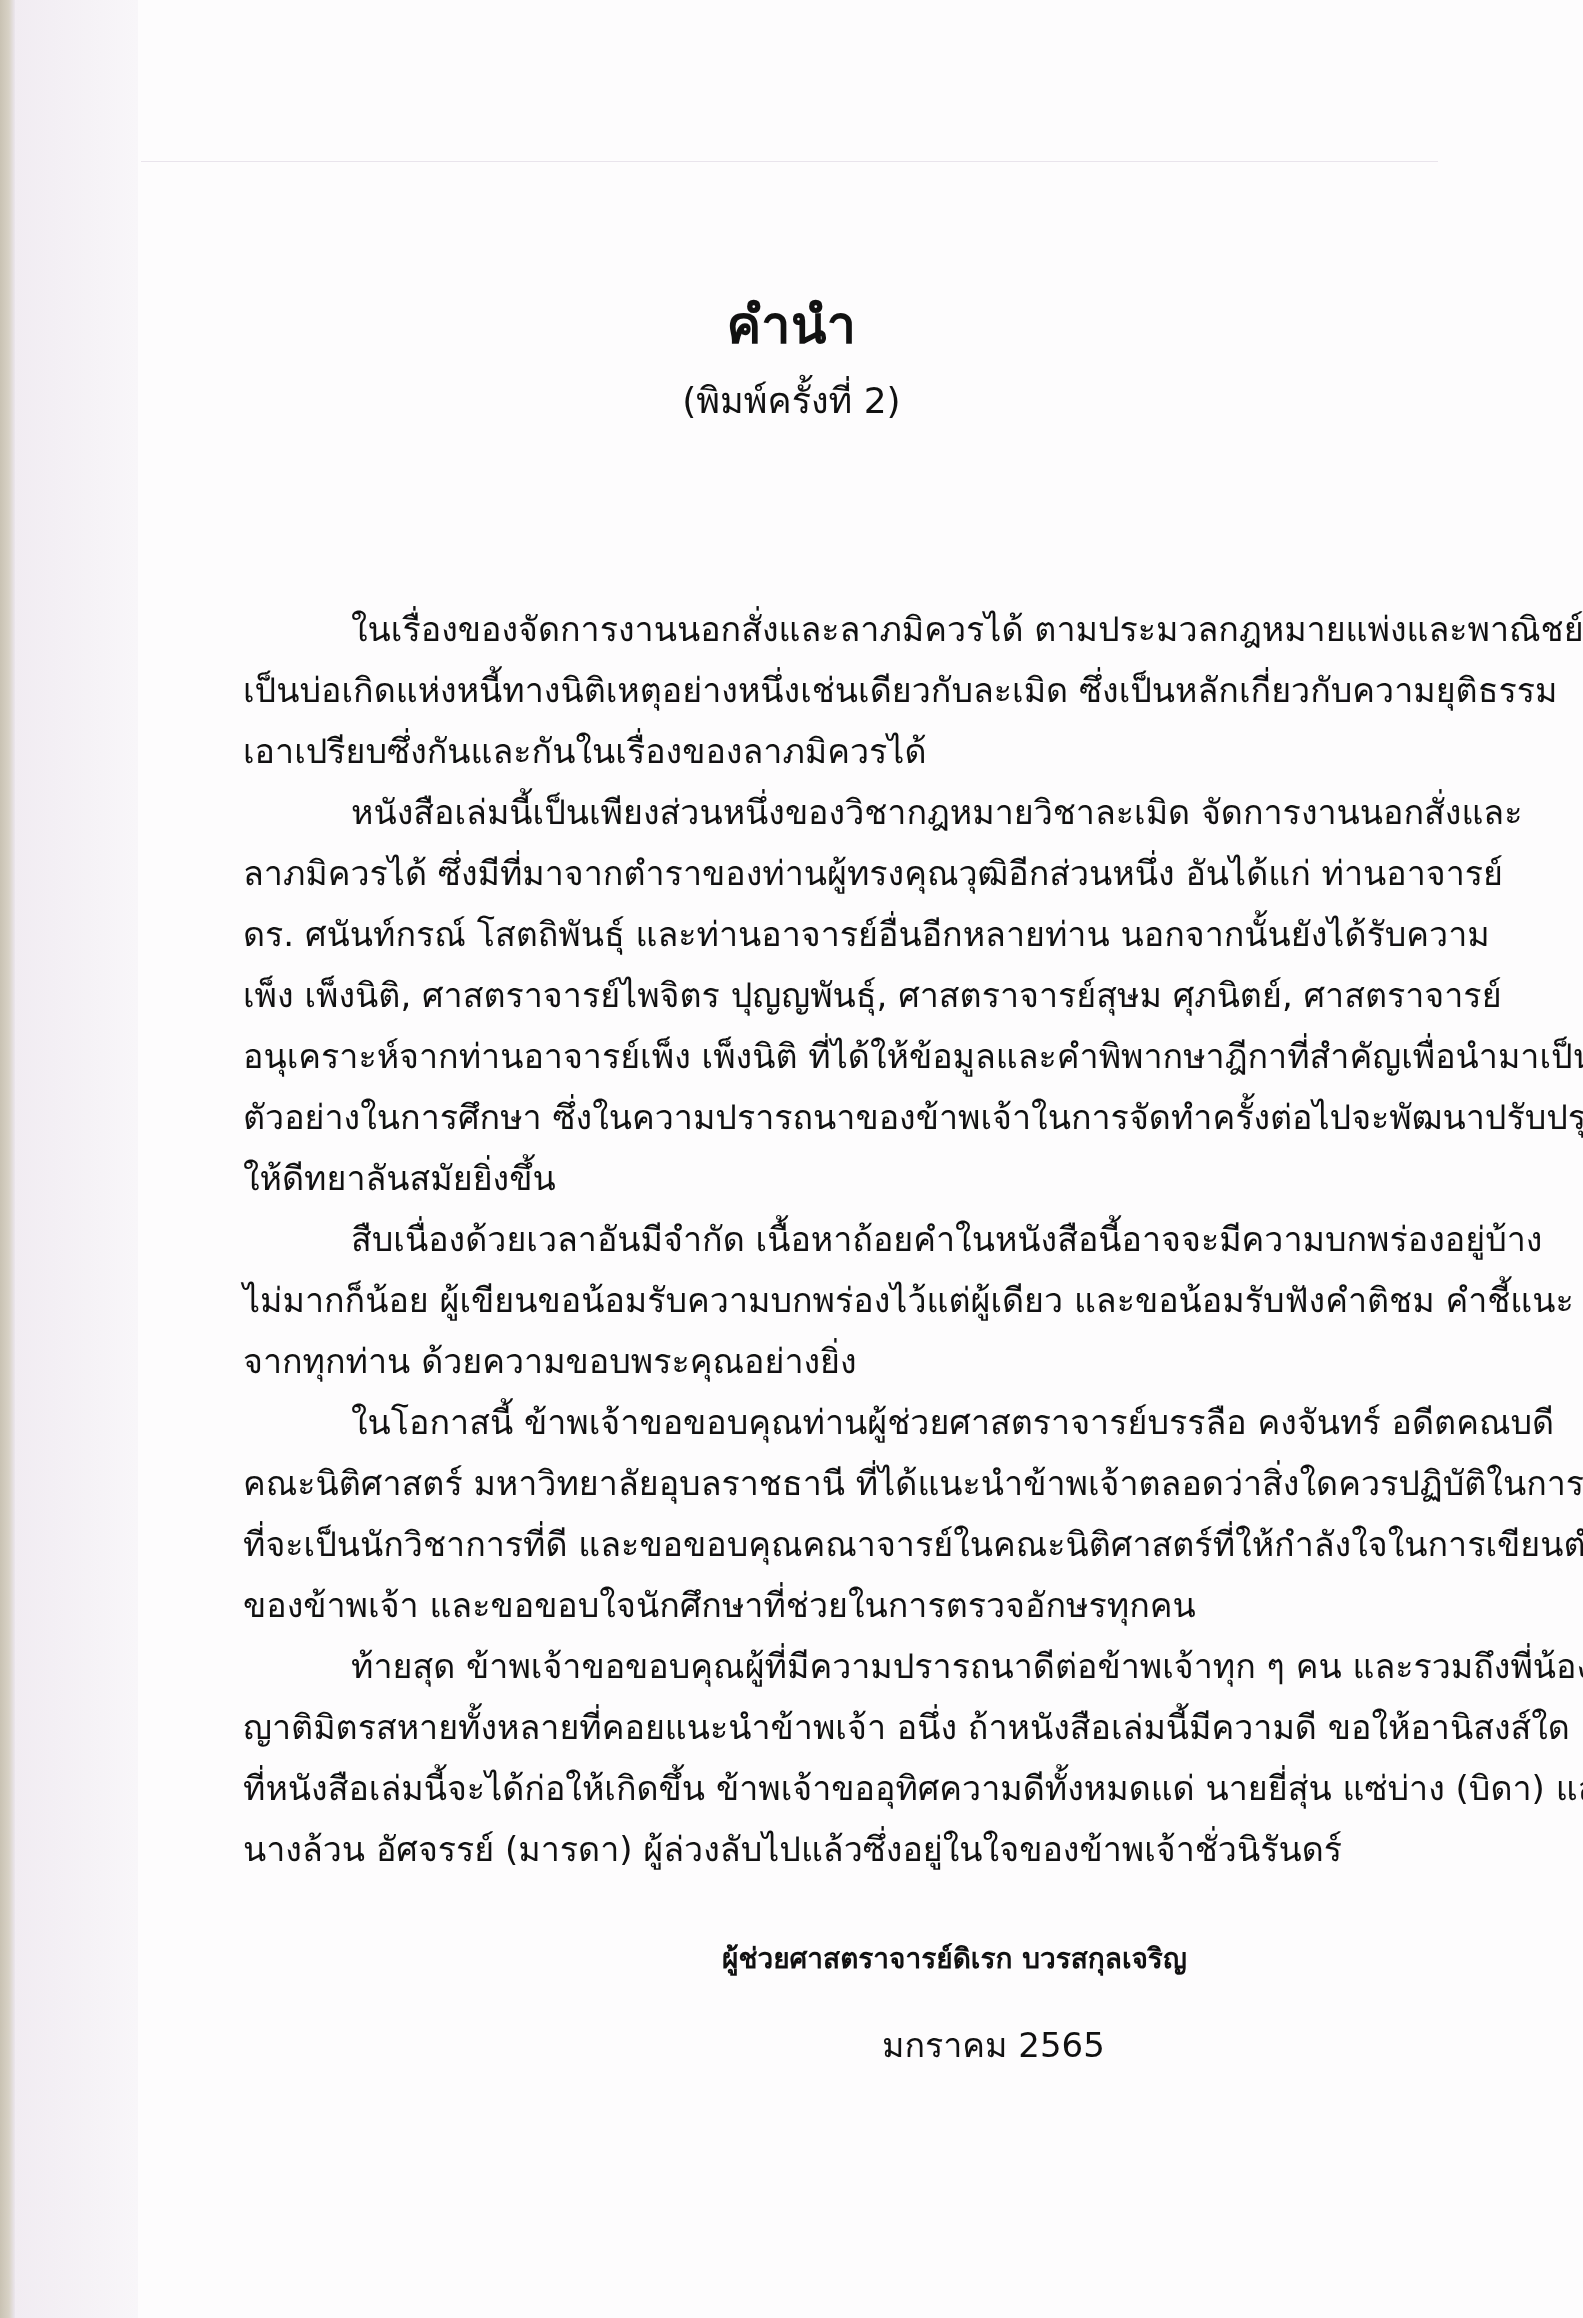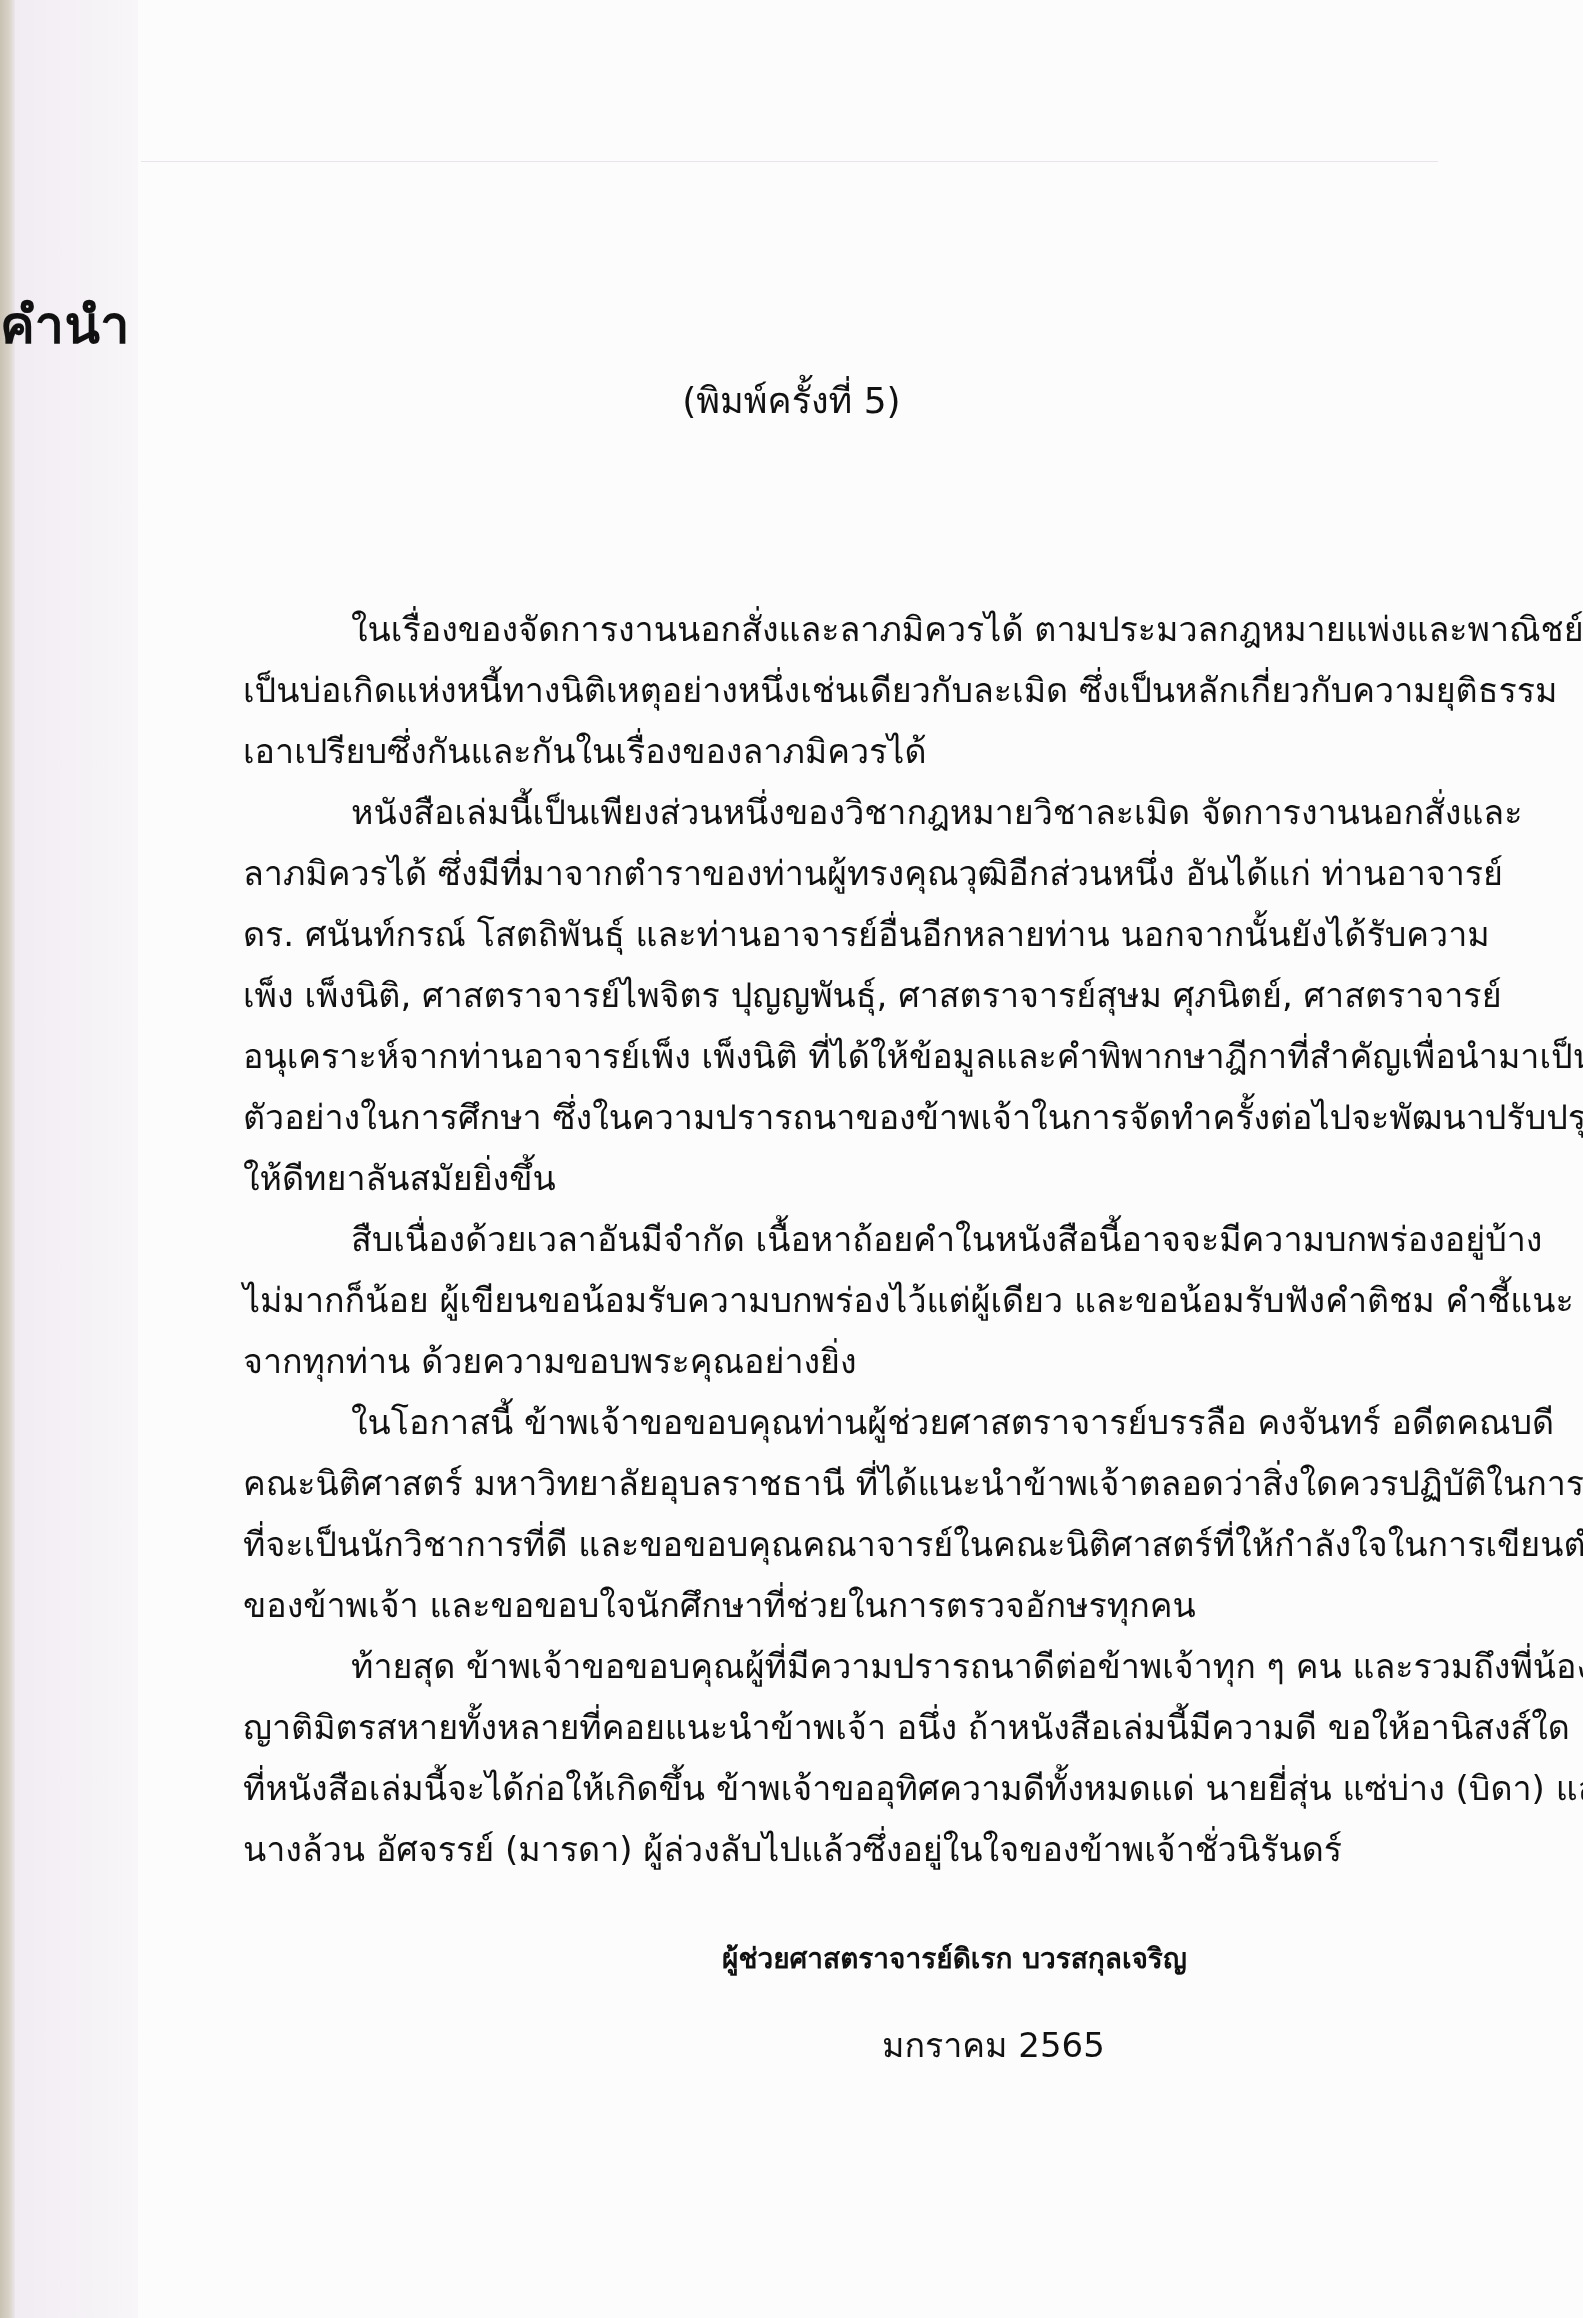--- a/index.html
+++ b/index.html
@@ -16,21 +16,21 @@
   }
   .gutter {
     position: absolute; left: 14.8px; top: 0; width: 123px; height: 100%;
     background: linear-gradient(90deg, #f1ecf2 0%, #f8f6f9 100%);
   }
   .running-rule {
     position: absolute; left: 141px; top: 161px; width: 1297px; height: 1.2px;
     background: #e9e4ec;
   }
   .title {
-    position: absolute; left: 0; width: 1583px; 
+    position: absolute; left: 0; width: 1583px; text-align: center;
     top: 283px; font-size: 52px; font-weight: bold; letter-spacing: 0.6px;
   }
   .subtitle {
     position: absolute; left: 0; width: 1583px; text-align: center;
     top: 372px; font-size: 36px;
   }
   .body {
     position: absolute; left: 243px; top: 599px; width: 1174px;
   }
   .line {
@@ -49,21 +49,21 @@
   }
 </style>
 </head>
 <body>
 
 <div class="spine"></div>
 <div class="gutter"></div>
 <div class="running-rule"></div>
 
 <h1 class="title" style="margin:0;">คำนำ</h1>
-<div class="subtitle">(พิมพ์ครั้งที่ 5)</div>
+<div class="subtitle">(พิมพ์ครั้งที่ 2)</div>
 
 <div class="body">
 
   <div>
     <div class="line indent">ในเรื่องของจัดการงานนอกสั่งและลาภมิควรได้ ตามประมวลกฎหมายแพ่งและพาณิชย์</div>
     <div class="line">เป็นบ่อเกิดแห่งหนี้ทางนิติเหตุอย่างหนึ่งเช่นเดียวกับละเมิด ซึ่งเป็นหลักเกี่ยวกับความยุติธรรม</div>
     <div class="line last">เอาเปรียบซึ่งกันและกันในเรื่องของลาภมิควรได้</div>
   </div>
 
   <div>

